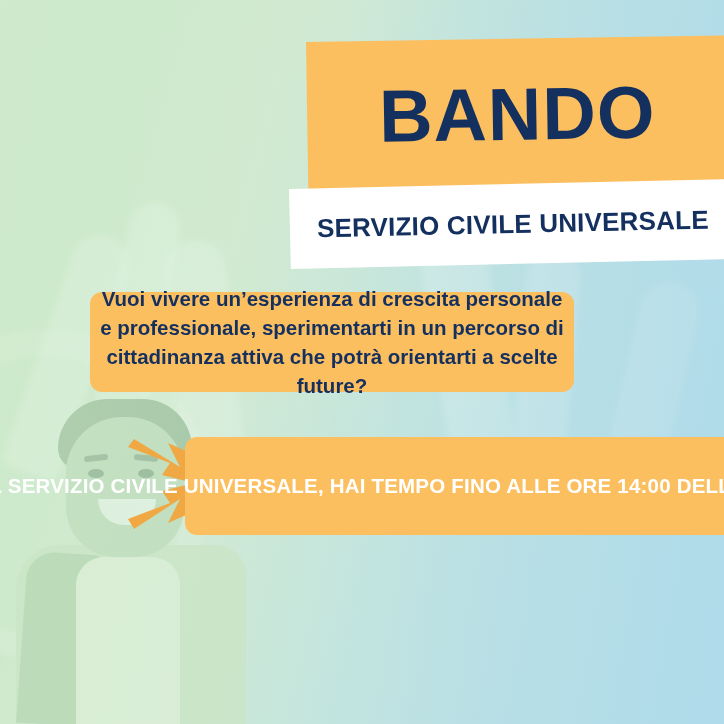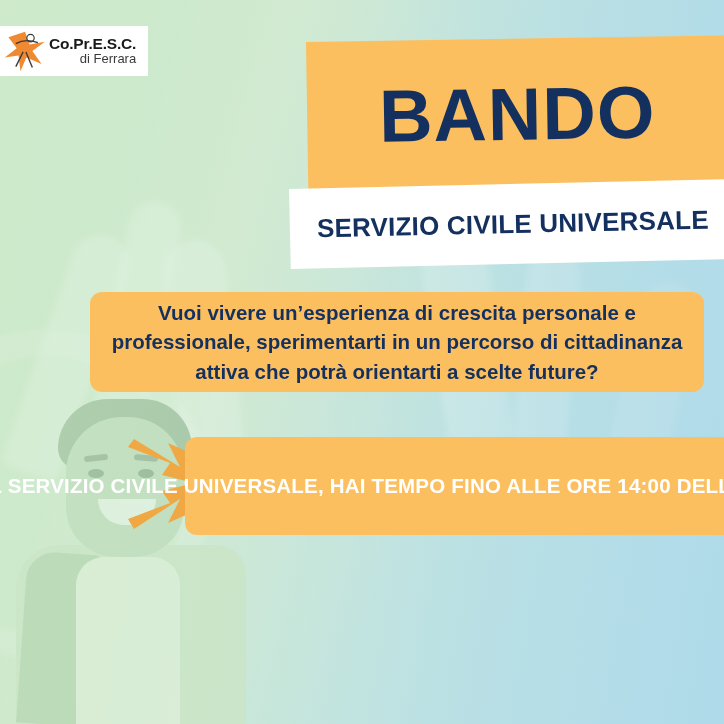--- a/index.html
+++ b/index.html
@@ -251,21 +251,21 @@
     display: flex;
     align-items: center;
     justify-content: center;
     text-align: center;
     z-index: 10;
   }
   .card p { margin: 0; }
 
   .card-q {
     left: 90px; top: 292px;
-    width: 614px; height: 100px;
+    width: 484px; height: 100px;
     padding: 0 10px;
   }
   .card-q p {
     font-size: 20.5px;
     font-weight: 700;
     line-height: 1.42;
     color: #14305f;
   }
 
   .card-deadline {
@@ -321,33 +321,20 @@
       <div class="brow r"></div>
       <div class="eye l"></div>
       <div class="eye r"></div>
       <div class="smile"></div>
     </div>
 
     <div class="bg-wash-right"></div>
     <div class="bg-tint"></div>
   </div>
 
-  <div class="logo-box">
-    <svg class="logo-star" viewBox="0 0 100 100">
-      <path d="M50 8 L60 36 L93 30 L66 50 L86 78 L53 64 L40 94 L36 60 L6 64 L32 44 L14 20 Z" fill="#ef8a33"></path>
-      <circle cx="62" cy="22" r="8" fill="#ffffff" stroke="#3a3a3a" stroke-width="2.5"></circle>
-      <path d="M30 34 C44 26 62 26 78 32" stroke="#3a3a3a" stroke-width="3" fill="none"></path>
-      <path d="M46 52 L30 84" stroke="#3a3a3a" stroke-width="3" fill="none"></path>
-      <path d="M52 52 L66 86" stroke="#3a3a3a" stroke-width="3" fill="none"></path>
-    </svg>
-    <span class="logo-text">
-      <span class="logo-line1">Co.Pr.E.S.C.</span>
-      <span class="logo-line2">di Ferrara</span>
-    </span>
-  </div>
 
   <div class="banner-orange"></div>
   <div class="title-main">BANDO</div>
 
   <div class="banner-white"></div>
   <div class="title-sub">SERVIZIO CIVILE UNIVERSALE</div>
 
   <svg class="arrows" viewBox="0 0 90 115">
     <g fill="#f0a845">
       <path d="M6 14 L52 42 L40 18 L58 26 L66 58 L34 50 L42 38 L0 22 Z"></path>

